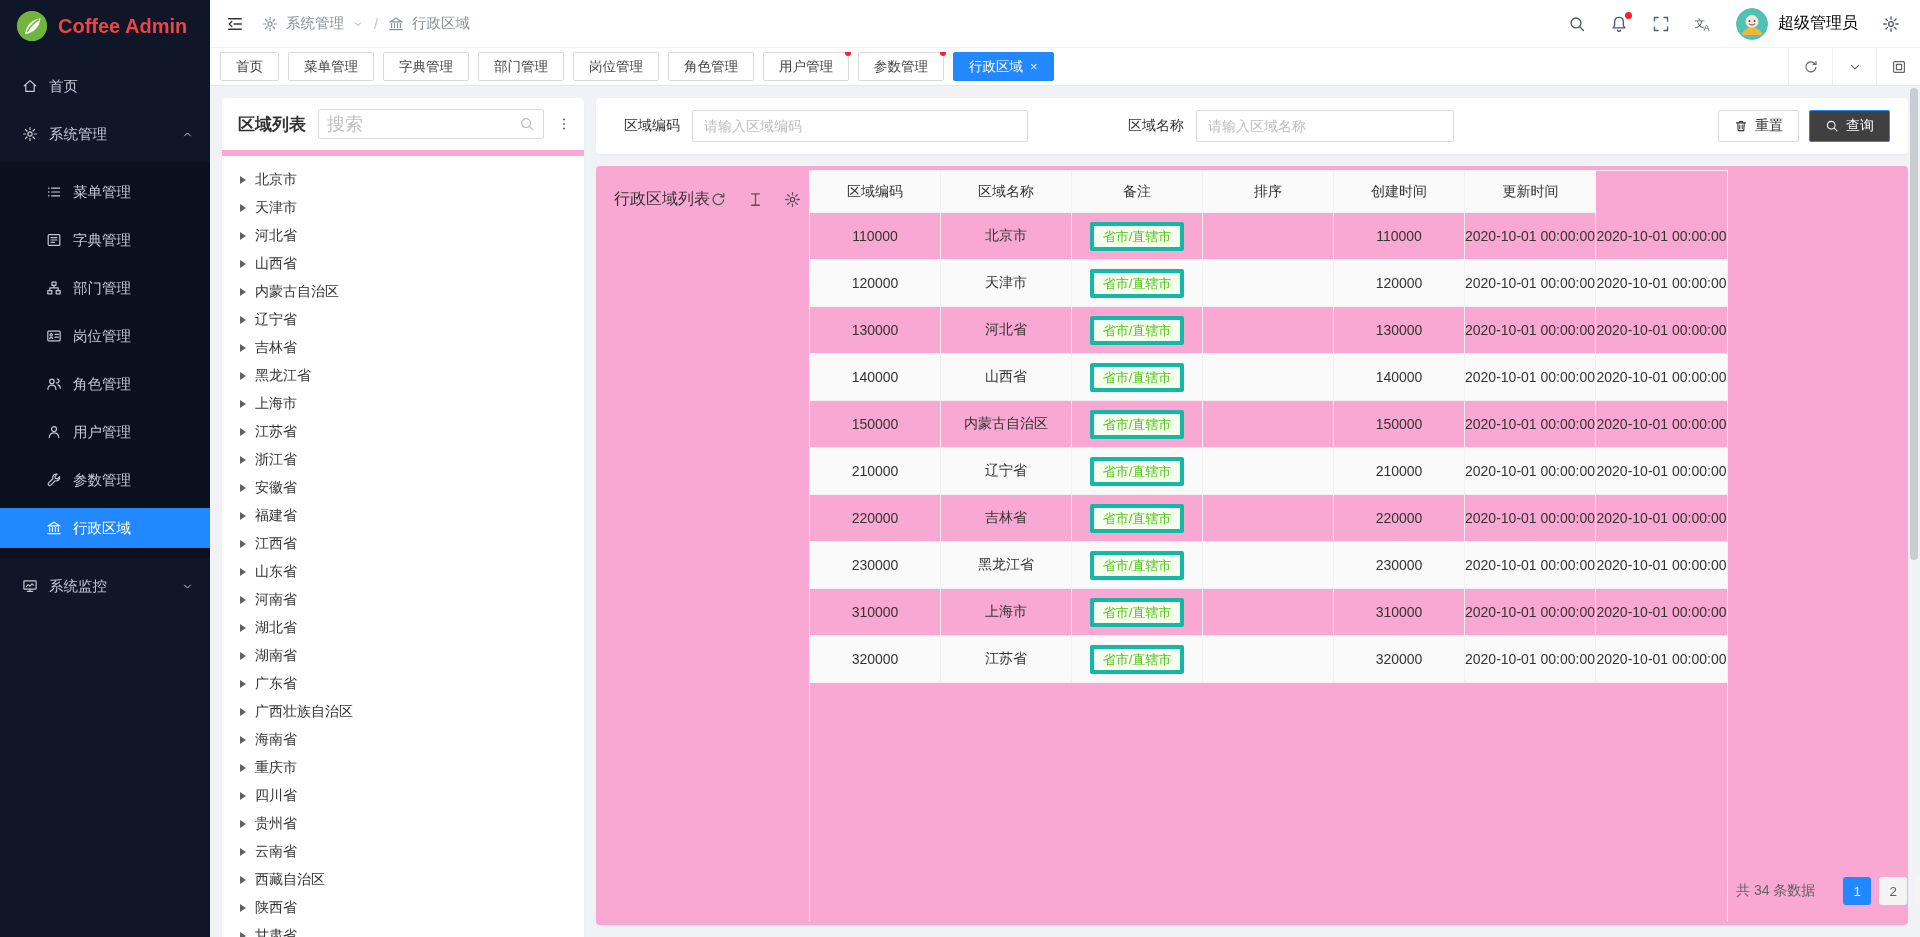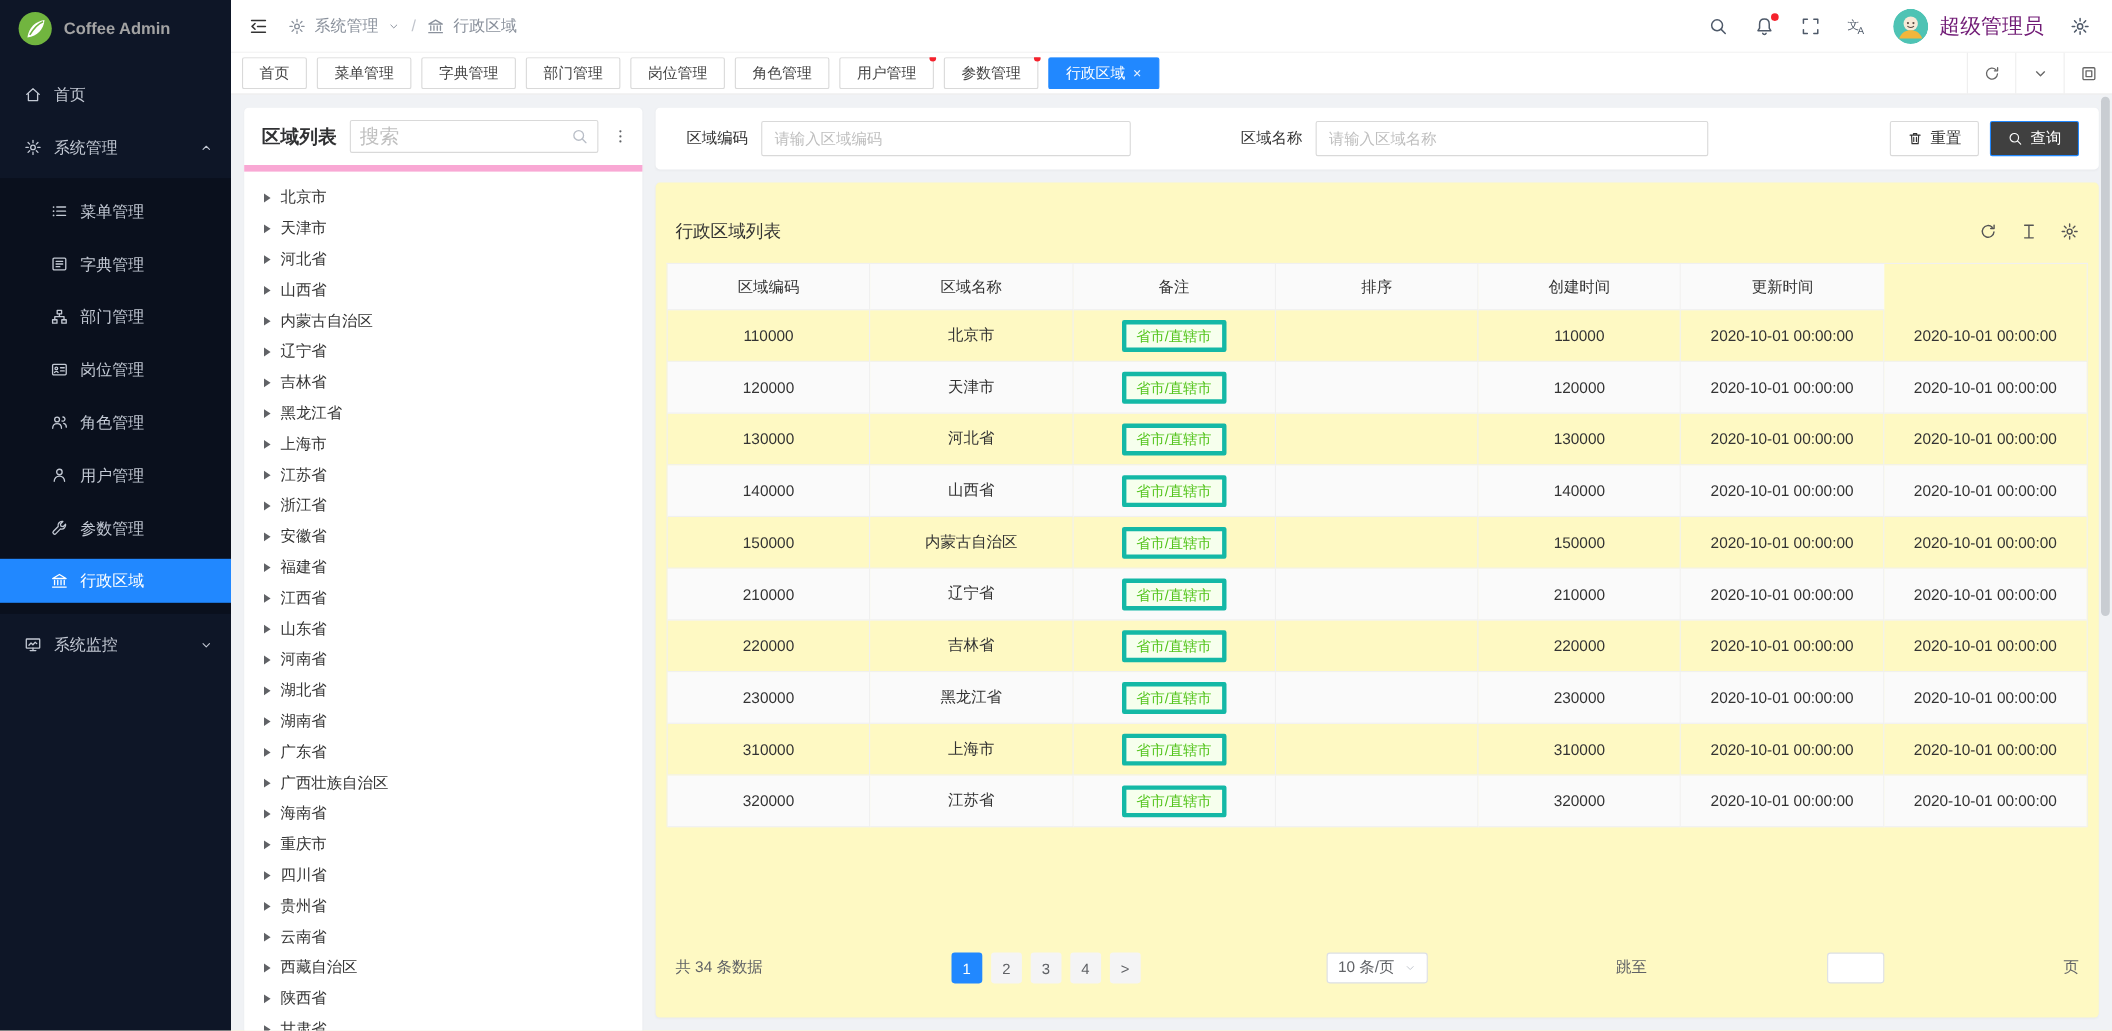--- a/index.html
+++ b/index.html
@@ -6,42 +6,42 @@
   html,body{width:1920px;height:937px;overflow:hidden}
   body{font-family:"Liberation Sans","DejaVu Sans",sans-serif;font-size:14px;color:#333;background:#f0f2f5;display:flex}
   .icon{display:inline-flex;width:16px;height:16px;flex-shrink:0}
   .icon svg{width:100%;height:100%;fill:none;stroke:currentColor;stroke-width:1.2;stroke-linecap:round;stroke-linejoin:round}
   .icon svg .f{fill:currentColor;stroke:none}
   .icon.lg{width:18px;height:18px}
   .icon.sm{width:12px;height:12px}
 
   
   .sidebar{width:210px;height:100%;background:#0e1627;color:#c3c9d4;flex-shrink:0;display:flex;flex-direction:column}
-  .logo{height:52px;display:flex;align-items:center;gap:10px;padding-left:16px;color:#a3a3a3;font-weight:bold;font-size:15px;flex-shrink:0}
+  .logo{height:52px;display:flex;align-items:center;gap:10px;padding-left:16px;color:#ef4444;font-weight:bold;font-size:20px;flex-shrink:0}
   .logo svg{width:32px;height:32px}
   .menu{flex:1;overflow:hidden;padding-top:6px}
   .menu-item{height:40px;margin:8px 0;display:flex;align-items:center;gap:11px;padding-left:22px;font-size:14.5px;cursor:pointer;position:relative;white-space:nowrap}
   .menu-item .arrow{position:absolute;right:16px;width:13px;height:13px}
   .submenu{background:#0a101d;padding:2px 0}
   .submenu .menu-item{padding-left:46px}
   .menu-item.active{background:#2188ff;color:#fff}
 
   
   .main{flex:1;display:flex;flex-direction:column;height:100%;min-width:0;position:relative}
 
   .topbar{height:48px;background:#fff;display:flex;align-items:center;padding:0 20px 0 16px;border-bottom:1px solid #f0f0f0;flex-shrink:0;color:#515861}
   .topbar .collapse{color:#333;cursor:pointer}
   .crumb{display:flex;align-items:center;gap:8px;color:#8a919c;margin-left:18px;font-size:14.5px}
   .crumb .sep{color:#c0c4cc;margin:0 2px}
   .topbar-right{margin-left:auto;display:flex;align-items:center;gap:24px;color:#4e5969}
   .tb-ico{position:relative;cursor:pointer;display:inline-flex}
   .reddot{position:absolute;top:-3px;right:-4px;width:7px;height:7px;border-radius:50%;background:#f5222d}
   .userbox{display:flex;align-items:center;gap:10px;cursor:pointer}
   .avatar{width:32px;height:32px;border-radius:50%;overflow:hidden;flex-shrink:0}
-  .username{color:#701a75;font-size:19px}
+  .username{color:#000000;font-size:16px}
 
   
   .tabbar{height:38px;background:#fff;display:flex;align-items:center;padding-left:10px;border-bottom:1px solid #e8e8e8;flex-shrink:0}
   .tabs{display:flex;align-items:center;overflow:hidden}
   .tab{height:29px;padding:0 15px;border:1px solid #d9d9d9;border-radius:2px;display:flex;align-items:center;gap:7px;margin-right:9px;font-size:13.5px;color:#444;background:#fff;position:relative;cursor:pointer;white-space:nowrap}
   .tab.active{background:#2188ff;border-color:#2188ff;color:#fff}
   .tab .close{font-size:13px;opacity:.9;line-height:1}
   .tab .tabdot{position:absolute;top:-3px;right:-3px;width:6px;height:6px;border-radius:50%;background:#f5222d}
   .tab-ctrls{margin-left:auto;display:flex;height:100%;align-items:stretch;flex-shrink:0}
   .tab-ctrl{width:44px;display:flex;align-items:center;justify-content:center;border-left:1px solid #eee;color:#666;cursor:pointer}
@@ -60,28 +60,28 @@
   .tree-item{height:28px;display:flex;align-items:center;gap:9px;padding-left:10px;font-size:14px;color:#333;cursor:pointer;white-space:nowrap}
   .caret{width:0;height:0;border-left:6px solid #606266;border-top:4px solid transparent;border-bottom:4px solid transparent;flex-shrink:0}
 
   .right-col{flex:1;display:flex;flex-direction:column;gap:12px;min-width:0}
 
   .search-card{background:#fff;border-radius:4px;height:56px;display:flex;align-items:center;padding:0 18px 0 28px;flex-shrink:0;box-shadow:0 1px 2px rgba(0,0,0,.03)}
   .field{display:flex;align-items:center;gap:12px}
   .field.second{margin-left:100px}
   .field label{color:#333;white-space:nowrap}
   .field input{width:336px;height:32px;border:1px solid #d9d9d9;border-radius:2px;padding:4px 11px;font-size:14px;outline:none;color:#333}
-  .field.second input{width:357px}
+  .field.second input{width:258px}
   .field input::placeholder{color:#bfbfbf}
   .search-actions{margin-left:auto;display:flex;gap:10px}
   .btn{height:32px;padding:0 15px;border-radius:2px;border:1px solid #d9d9d9;background:#fff;display:inline-flex;align-items:center;gap:7px;font-size:14px;color:#333;cursor:pointer}
   .btn .icon{width:14px;height:14px}
   .btn.primary{background:#404040;border-color:#2188ff;color:#fff}
 
-  .table-card{flex:1;background:#fef9c3;border-radius:4px;display:flex;flex-direction:column;min-height:0;padding:15px 10px;box-shadow:0 1px 2px rgba(0,0,0,.03)}
+  .table-card{flex:1;background:#f9a8d4;border-radius:4px;display:flex;flex-direction:row;min-height:0;padding:4px 10px;box-shadow:0 1px 2px rgba(0,0,0,.03)}
   .card-head{height:58px;display:flex;align-items:center;padding:0 8px;flex-shrink:0}
   .card-title{font-size:16px;color:#333}
   .card-tools{margin-left:auto;display:flex;gap:20px;color:#555}
   .card-tools .icon{width:17px;height:17px;cursor:pointer}
 
   .t-wrap{border:1px solid #f0f0f0;border-bottom:none;flex-shrink:0}
   .t-row{display:grid;grid-template-columns:repeat(7,1fr)}
   .t-cell{height:47px;display:flex;align-items:center;justify-content:center;border-bottom:1px solid #f0f0f0;border-right:1px solid #f0f0f0;font-size:14px;color:#333;text-align:center;overflow:hidden;white-space:nowrap}
   .t-cell:last-child{border-right:none}
   .t-head .t-cell{background:#fafafa;height:42px;font-weight:500;color:#333}

